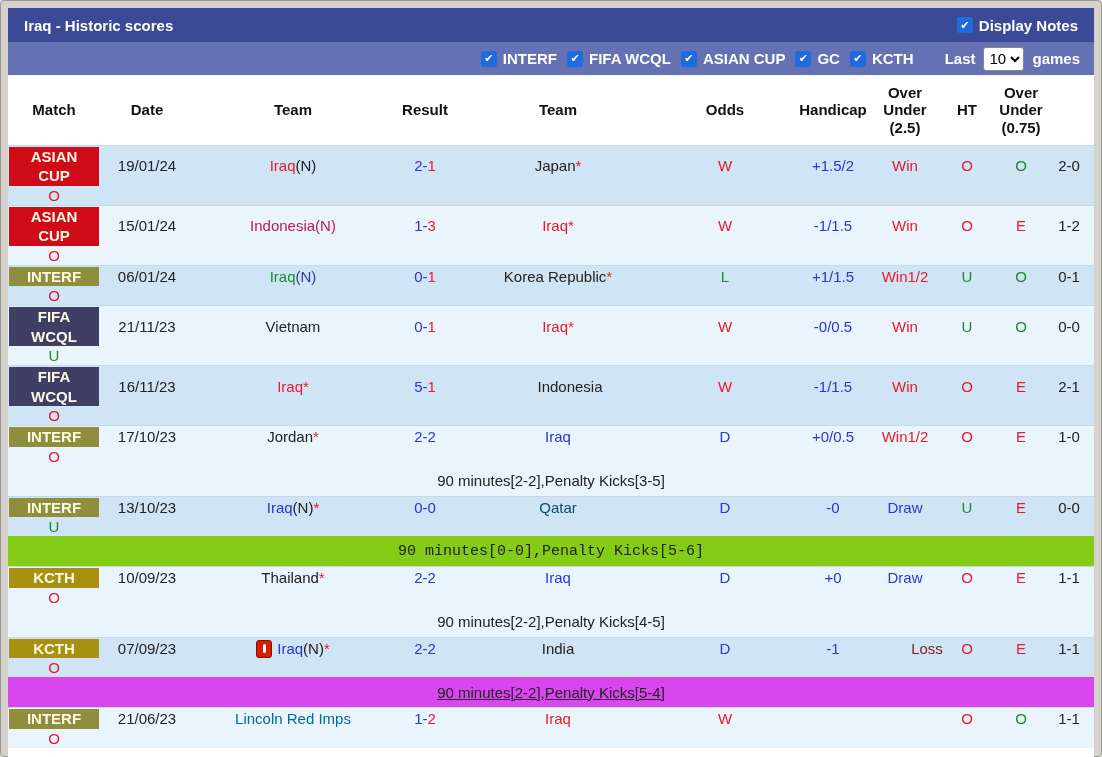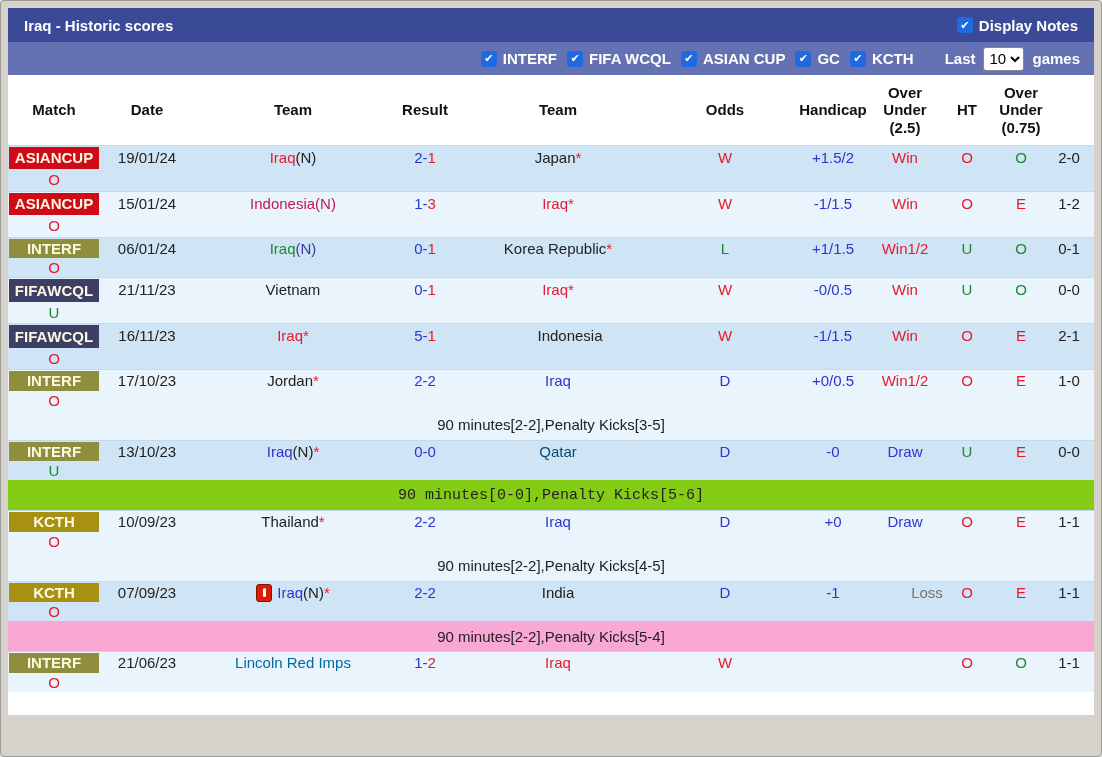--- a/index.html
+++ b/index.html
@@ -31,21 +31,21 @@
   .grid{display:grid;grid-template-columns:92px 94px 198px 66px 200px 134px 82px 62px 62px 46px 50px;}
   .header-row{background:#fff;}
   .hcell{display:flex;align-items:center;justify-content:center;text-align:center;
     font-weight:bold;font-size:15px;color:#111;line-height:1.15;padding:9px 1px;min-height:44px;box-sizing:border-box;}
   .trow{min-height:37px;}
   .trow.tall{min-height:45px;}
   .tgroup{border-top:1px solid #c6d9e8;}
   .cell{display:flex;align-items:center;justify-content:center;font-size:15px;color:#222;
     text-align:center;line-height:1.2;padding:0 2px;box-sizing:border-box;}
   .badge-cell{padding:1px 1px;}
-  .badge{flex:1;align-self:stretch;display:flex;flex-direction:row;align-items:center;
+  .badge{flex:1;align-self:stretch;display:flex;flex-direction:column;align-items:center;
     justify-content:center;font-weight:bold;font-size:15px;line-height:1.3;color:#fdf9e3;}
   .note-row{min-height:30px;display:flex;align-items:center;justify-content:center;
     font-size:15px;color:#222;}
   .flag-icon{display:inline-flex;align-items:center;justify-content:center;width:14px;height:16px;
     background:#d81e05;border:1px solid #7e1400;border-radius:3px;margin-right:5px;flex:0 0 auto;}
   .flag-icon i{display:block;width:3px;height:9px;background:#fff;border-radius:2px;}
 
   
   .summary{background:#fff;padding:5px 12px 8px 12px;font-size:15px;color:#222;}
   .sline{padding:5px 0;line-height:1.3;}
@@ -439,34 +439,34 @@
               <span style="color: rgb(43, 53, 208);">2-2</span>
             </div>
             <div class="cell">
               <span style="color: rgb(34, 34, 34);">India</span>
             </div>
             <div class="cell">
               <span style="color: rgb(43, 53, 208);">D</span>
             </div>
             <div class="cell" style="color: rgb(43, 53, 208);">-1</div>
             <div class="cell">
-              <span style="color: #737373; margin-left: 44px;">Loss</span>
+              <span style="color: #7f1d1d; margin-left: 44px;">Loss</span>
             </div>
             <div class="cell">
               <span style="color: rgb(232, 25, 44);">O</span>
             </div>
             <div class="cell">
               <span style="color: rgb(232, 25, 44);">E</span>
             </div>
             <div class="cell">1-1</div>
             <div class="cell">
               <span style="color: rgb(232, 25, 44);">O</span>
             </div>
           </div>
-          <div class="note-row" style="background: #f9a8d4;">90 minutes[2-2],Penalty Kicks[5-4]</div>
+          <div class="note-row" style="background: #d946ef; text-decoration: underline;">90 minutes[2-2],Penalty Kicks[5-4]</div>
         </div>
         <div class="tgroup">
           <div class="grid trow" style="background: rgb(233, 244, 252);">
             <div class="cell badge-cell">
               <div class="badge" style="background: rgb(142, 142, 60);">
                 <div>INTERF</div>
               </div>
             </div>
             <div class="cell">21/06/23</div>
             <div class="cell">

